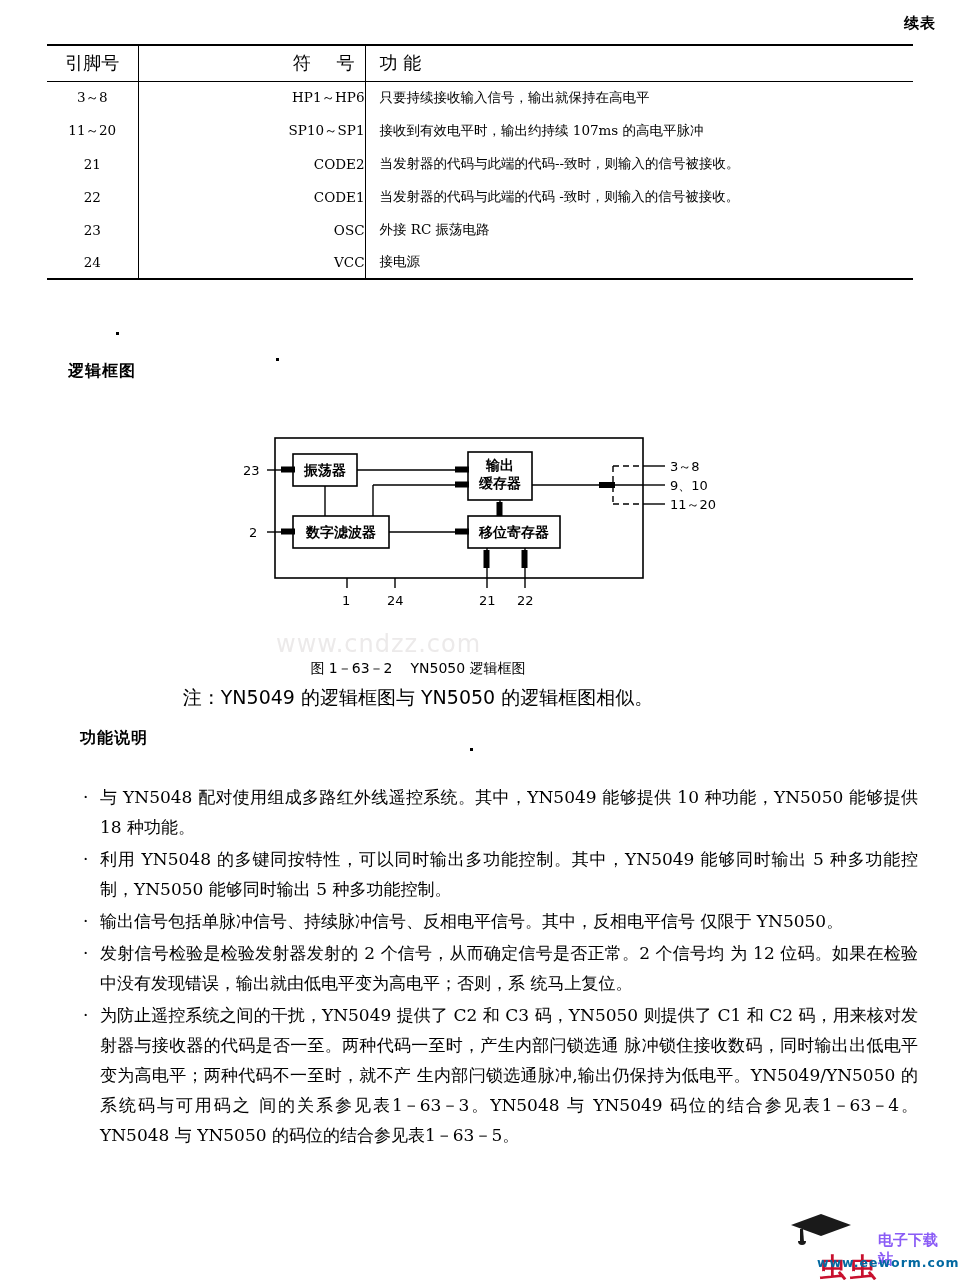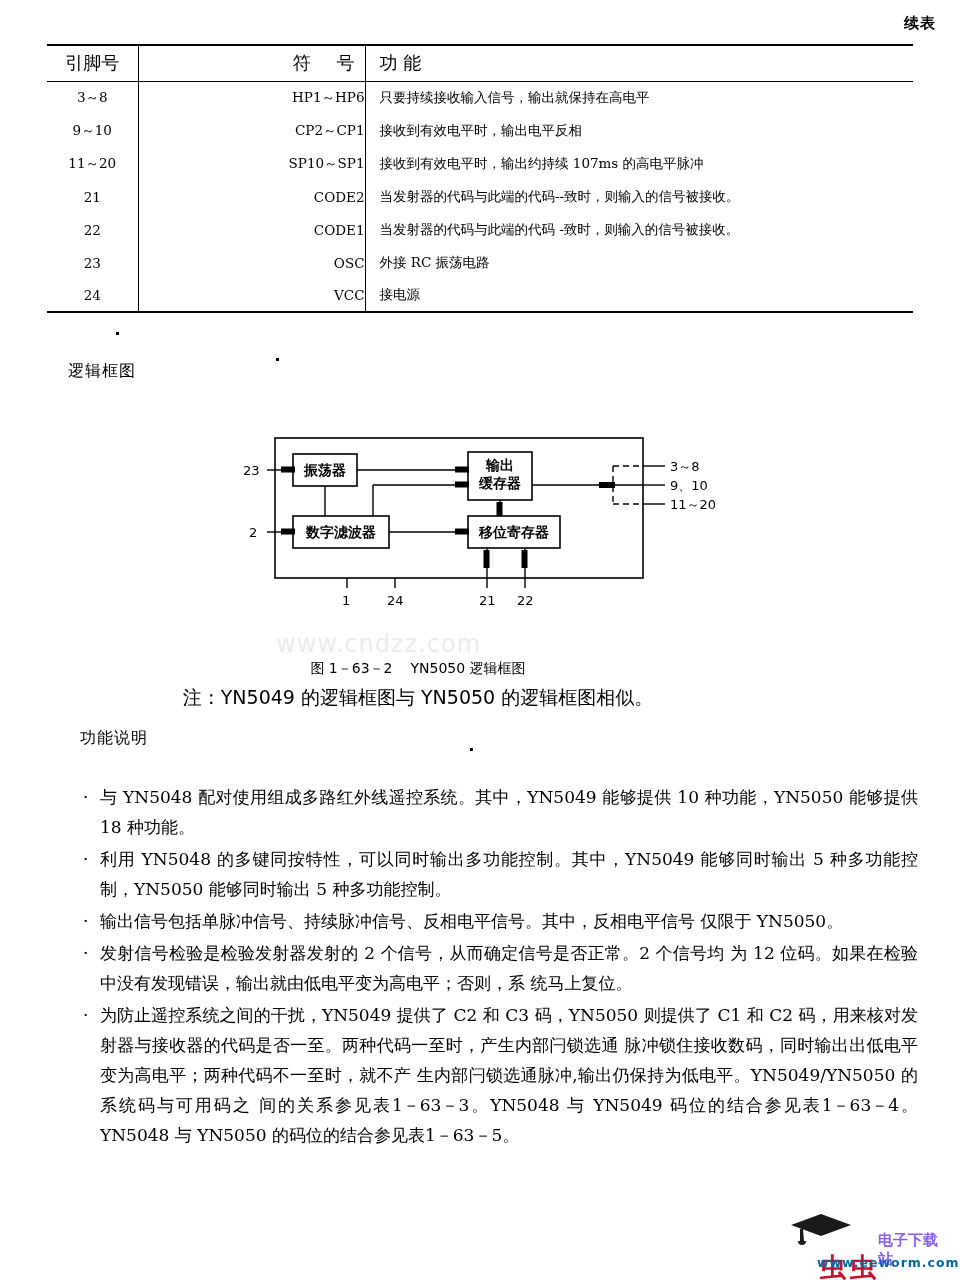--- a/index.html
+++ b/index.html
@@ -64,21 +64,21 @@
     height: 33px;
     font-size: 13.5px;
   }
   td.col-fn, td.col-sym { font-family: "DejaVu Serif", "Liberation Serif", serif; }
   .cn { font-family: "DejaVu Sans", "Liberation Sans", sans-serif; font-size: 13px; }
 
   
   .sec-head {
     position: absolute;
     font-family: "DejaVu Sans", "Liberation Sans", sans-serif;
-    font-weight: 400;
+    font-weight: 700;
     font-size: 16px;
     letter-spacing: 1px;
   }
   #sec-logic { left: 68px; top: 348px; }
   #sec-func  { left: 80px; top: 715px; }
 
   .stray-dot { position: absolute; width: 3px; height: 3px; background: #000; }
 
   
   .diagram {
@@ -172,25 +172,20 @@
         <th class="col-pin">引脚号</th>
         <th class="col-sym vsep hdr-spread">符  号</th>
         <th class="col-fn vsep hdr-fn">功          能</th>
       </tr>
     </thead>
     <tbody>
       <tr>
         <td class="col-pin">3～8</td>
         <td class="col-sym vsep">HP1～HP6</td>
         <td class="col-fn vsep cn">只要持续接收输入信号，输出就保持在高电平</td>
-      </tr>
-      <tr>
-        <td class="col-pin">9～10</td>
-        <td class="col-sym vsep">CP2～CP1</td>
-        <td class="col-fn vsep cn">接收到有效电平时，输出电平反相</td>
       </tr>
       <tr>
         <td class="col-pin">11～20</td>
         <td class="col-sym vsep">SP10～SP1</td>
         <td class="col-fn vsep cn">接收到有效电平时，输出约持续 107ms 的高电平脉冲</td>
       </tr>
       <tr>
         <td class="col-pin">21</td>
         <td class="col-sym vsep">CODE2</td>
         <td class="col-fn vsep cn">当发射器的代码与此端的代码--致时，则输入的信号被接收。</td>

